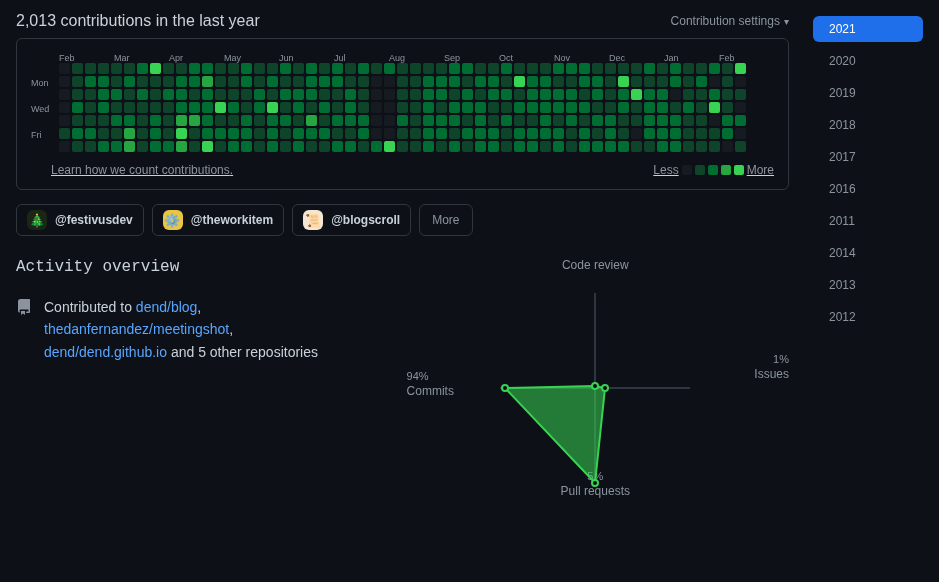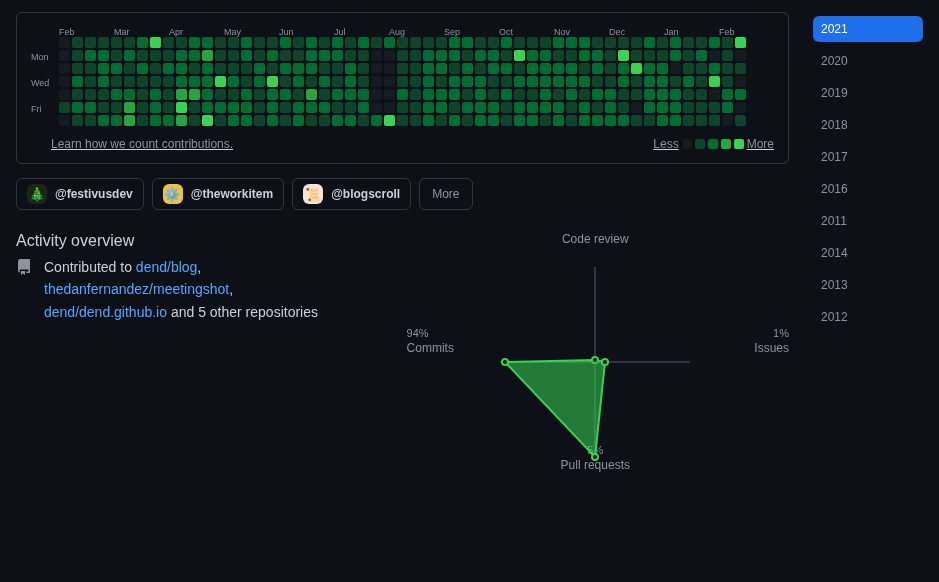--- a/index.html
+++ b/index.html
@@ -66,49 +66,56 @@
   }
   .av0{background:#1a2717;}
   .av1{background:#e8c547;}
   .av2{background:#f5e6d3;}
   .more-btn {
     border:1px solid #30363d; border-radius:6px; padding:5px 12px;
     font-size:12px; color:#8b949e; background:transparent; cursor:pointer;
   }
   .activity { margin-top:22px; display:flex; gap:30px; }
   .activity-left { flex:0 0 46%; }
-  .activity-title { font-size:16px; font-weight:400; margin-bottom:6px; }
+  .activity-title { font-size:16px; font-weight:400; margin-bottom:20px;font-family:Liberation Mono, monospace; }
   .repo-line { display:flex; gap:12px; font-size:14px; line-height:1.6; }
   .repo-icon { color:#8b949e; flex-shrink:0; margin-top:3px; }
   .repo-text { color:#c9d1d9; }
   .repo-text a { color:#58a6ff; text-decoration:none; }
   .radar {
     flex:1; position:relative; font-size:12px; color:#8b949e;
     height:260px;
   }
   .radar-label { position:absolute; white-space:nowrap; }
   .top-l { left:50%; transform:translateX(-50%); top:0; text-align:right; }
   .right-l { right:0; top:95px; text-align:right; }
-  .left-l { left:5px; top:95px; text-align:left; }
+  .left-l { left:5px; top:112px; text-align:left; }
   .bottom-l { left:50%; transform:translateX(-50%); top:212px; text-align:center; }
   .pct { font-size:11px; display:block; margin-bottom:2px; }
   .radar svg { position:absolute; left:50%; top:50%; transform:translate(-50%,-50%); }
   .years {
     width:110px; display:flex; flex-direction:column; gap:6px; margin-top:4px;
   }
   .year-btn {
     background:transparent; border:none; color:#8b949e; font-size:12px;
-    text-align:left; padding:6px 8px; border-radius:6px; cursor:pointer;
+    text-align:left; padding:6px 16px; border-radius:6px; cursor:pointer;
   }
   .year-btn.selected { background:#1f6feb; color:#fff; }
 </style>
 </head>
 <body>
 
 <div class="main">
+  <div class="header-row">
+    <h2>2,013 contributions in the last year</h2>
+    <button class="settings-btn">
+      <span>Contribution settings</span>
+      <span class="caret">▾</span>
+    </button>
+  </div>
 
   <div class="card">
     <div class="calendar-wrap">
       <div class="months" id="months">
           <span>Feb</span>
           <span>Mar</span>
           <span>Apr</span>
           <span>May</span>
           <span>Jun</span>
           <span>Jul</span>

